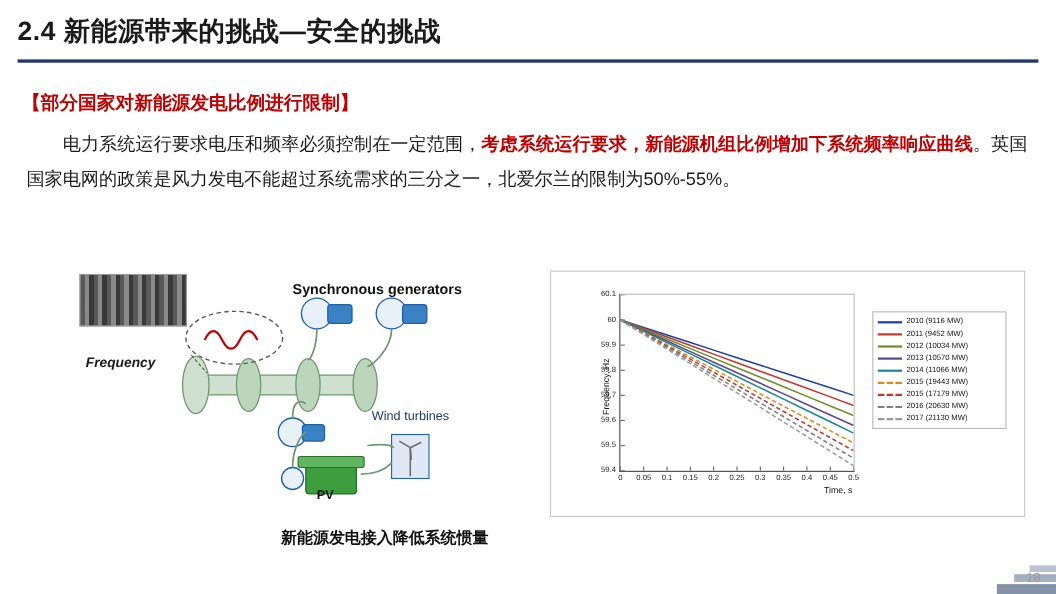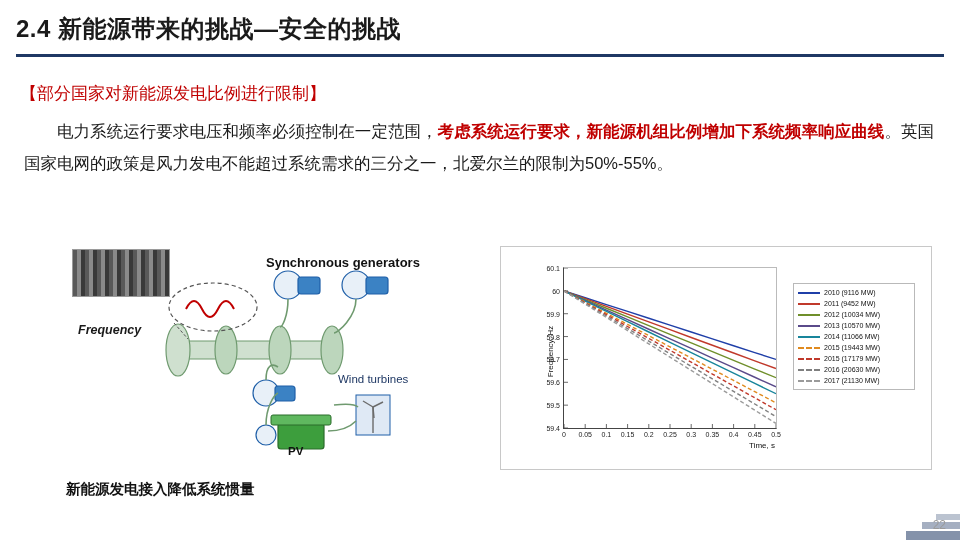--- a/index.html
+++ b/index.html
@@ -42,21 +42,21 @@
     width: 928px;
     height: 3px;
     background: #1f3864;
   }
   
   .subtitle {
     position: absolute;
     left: 20px;
     top: 82px;
     font-size: 17px;
-    font-weight: normal;
+    font-weight: bold;
     color: #c00000;
     white-space: nowrap;
   }
   
   .body-para {
     position: absolute;
     left: 24px;
     top: 115px;
     width: 910px;
     font-size: 16.5px;
@@ -77,21 +77,21 @@
     width: 378px;
     height: 222px;
     background: #ffffff;
     overflow: hidden;
   }
   .fig-left-caption {
     position: absolute;
     left: 66px;
     top: 480px;
     width: 378px;
-    text-align: left;
+    text-align: right;
     font-size: 14.5px;
     font-weight: bold;
     color: #111111;
   }
   .fig-right {
     position: absolute;
     left: 500px;
     top: 246px;
     width: 430px;
     height: 222px;
@@ -410,14 +410,14 @@
           </div>
         </div>
     </div>
   </div>
 
   <div class="corner">
     <i class="a"></i>
       <i class="b"></i>
       <i class="c"></i>
   </div>
-  <div class="page-num">22</div>
+  <div class="page-num">18</div>
 </div>
 
 </body></html>

